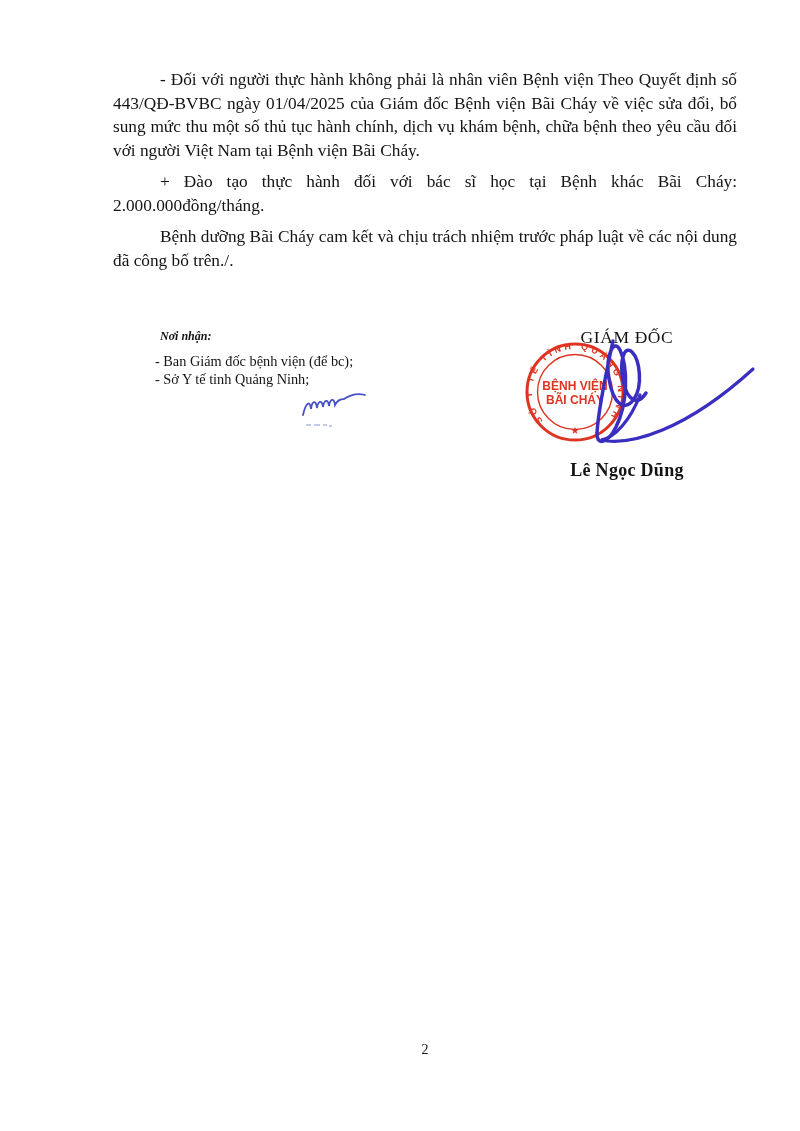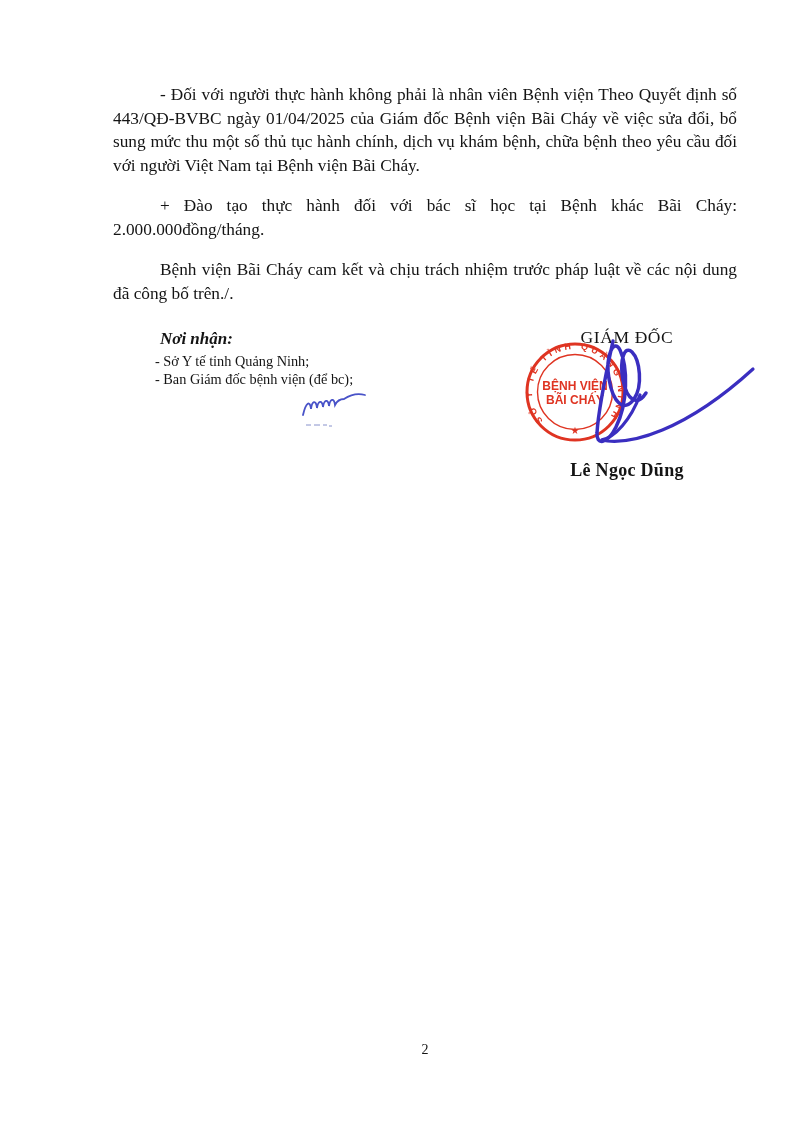--- a/index.html
+++ b/index.html
@@ -2,26 +2,26 @@
 <html><head>
 <meta charset="utf-8">
 <style>
   html,body{margin:0;padding:0}
   body{
     width:800px;height:1131px;background:#ffffff;position:relative;
     font-family:"Liberation Serif",serif;color:#141414;overflow:hidden;
   }
   .content{position:absolute;left:113px;top:66px;width:624px}
   .content p{
-    margin:17px 0 8px 0;font-size:17.3px;line-height:23.5px;
+    margin:2px 0 8px 0;font-size:17.3px;line-height:23.5px;
     text-align:justify;text-indent:47px;
   }
   .noi-nhan-heading{
     position:absolute;left:160px;top:329px;
-    font-size:17px;font-weight:bold;font-style:italic;
+    font-size:12px;font-weight:bold;font-style:italic;
   }
   .recipients{position:absolute;left:155px;top:352px;font-size:14.3px;line-height:18.4px}
   .giam-doc{
     position:absolute;left:512px;top:327px;width:230px;text-align:center;
     font-size:17.5px;font-weight:normal;letter-spacing:0.6px;
   }
   .stamp{position:absolute;left:524px;top:341px}
   .big-sign{position:absolute;left:585px;top:333px}
   .small-sign{position:absolute;left:293px;top:388px}
   .signer-name{
@@ -29,28 +29,28 @@
     font-size:18px;font-weight:bold;letter-spacing:0.3px;
   }
   .page-number{position:absolute;left:113px;top:1042px;width:624px;text-align:center;font-size:14px}
 </style>
 </head>
 <body>
 
 <div class="content">
   <p>- Đối với người thực hành không phải là nhân viên Bệnh viện Theo Quyết định số 443/QĐ-BVBC ngày 01/04/2025 của Giám đốc Bệnh viện Bãi Cháy về việc sửa đổi, bổ sung mức thu một số thủ tục hành chính, dịch vụ khám bệnh, chữa bệnh theo yêu cầu đối với người Việt Nam tại Bệnh viện Bãi Cháy.</p>
   <p>+ Đào tạo thực hành đối với bác sĩ học tại Bệnh khác Bãi Cháy: 2.000.000đồng/tháng.</p>
-  <p>Bệnh viện Bãi Cháy cam kết và chịu trách nhiệm trước pháp luật về các nội dung đã công bố trên./.</p>
+  <p>Bệnh dưỡng Bãi Cháy cam kết và chịu trách nhiệm trước pháp luật về các nội dung đã công bố trên./.</p>
 </div>
 
 <div class="noi-nhan-heading">Nơi nhận:</div>
 
 <div class="recipients">
+  <div>- Ban Giám đốc bệnh viện (để bc);</div>
   <div>- Sở Y tế tỉnh Quảng Ninh;</div>
-  <div>- Ban Giám đốc bệnh viện (để bc);</div>
 </div>
 
 <svg class="small-sign" width="78" height="44" viewBox="0 0 78 44">
   <path d="M10,27 C13,14 17,12 18,21 C19,13 23,11 24,20 C25,13 29,11 30,19 C31,12 35,10 36,18 C37,11 41,9 42,17 C44,13 48,11 51,11 C57,7 65,5 72,7" fill="none" stroke="#4953c8" stroke-width="1.8" stroke-linecap="round"></path>
   <path d="M13,37 l5,0 M21,37 l6,0 M30,37 l4,0 M36,38 l3,0" fill="none" stroke="#8892cc" stroke-width="1"></path>
 </svg>
 
 <div class="giam-doc">GIÁM ĐỐC</div>
 
 <svg class="stamp" width="102" height="102" viewBox="0 0 102 102">

